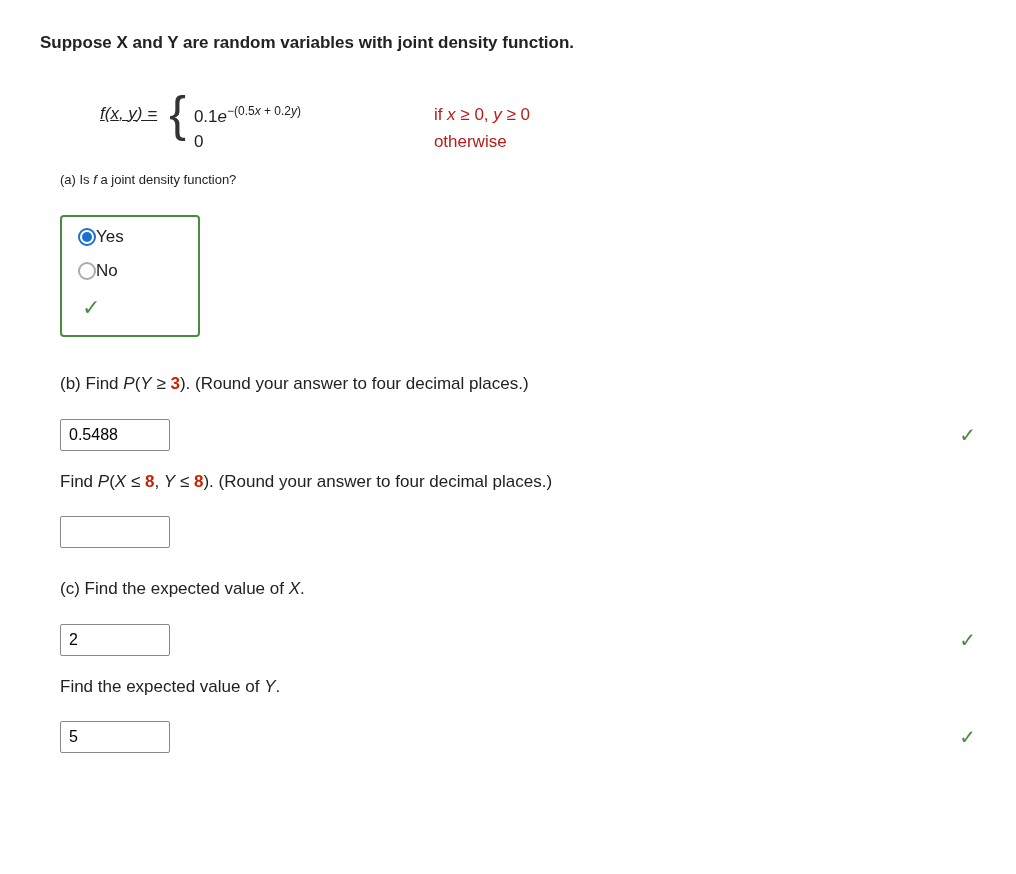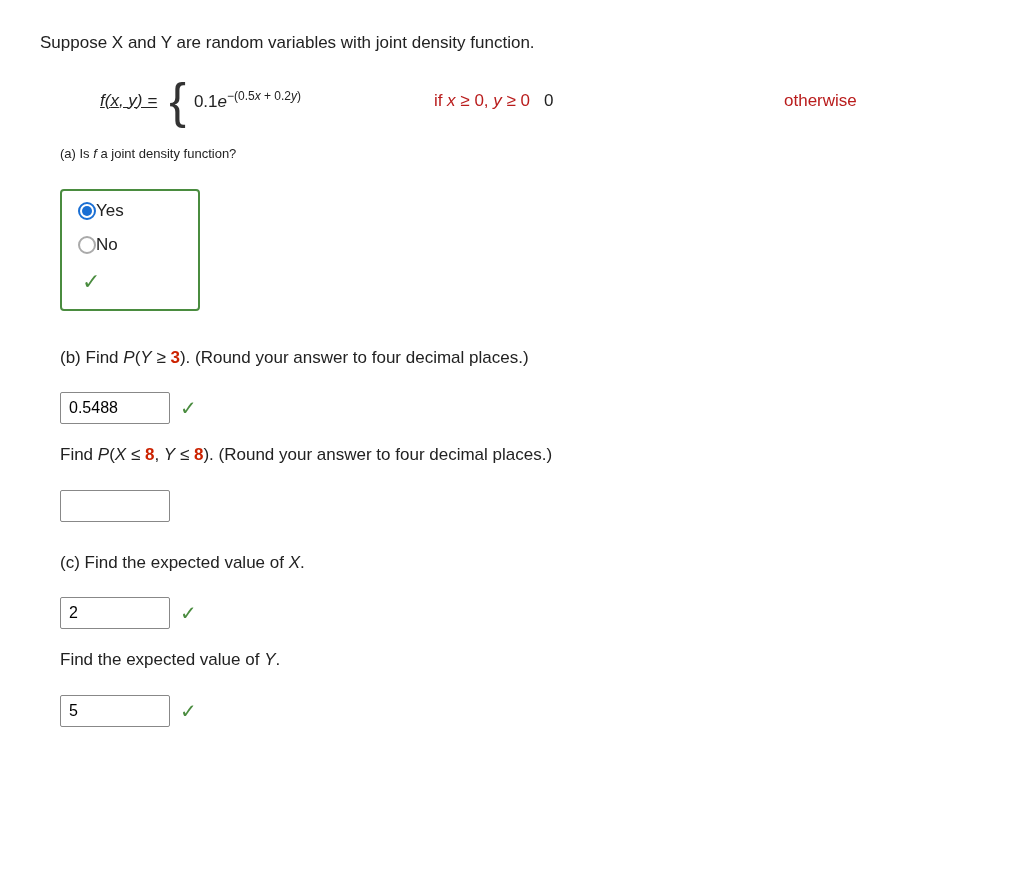--- a/index.html
+++ b/index.html
@@ -13,20 +13,21 @@
       font-size: 16px;
       color: #222;
       padding: 30px 40px;
       width: 1016px;
       min-height: 874px;
     }
     .main-question {
       font-size: 17px;
       margin-bottom: 20px;
       line-height: 1.5;
+      font-weight: bold;
     }
     .formula-block {
       display: flex;
       align-items: center;
       margin: 10px 0 20px 60px;
       font-size: 17px;
     }
     .formula-label {
       font-style: italic;
       margin-right: 12px;
@@ -34,22 +35,23 @@
     }
     .brace {
       font-size: 50px;
       font-weight: 100;
       line-height: 1;
       margin-right: 8px;
       color: #333;
     }
     .piecewise {
       display: flex;
-      flex-direction: row;
-      gap: 14px;
+      flex-direction: column;
+      gap: 6px;
+      margin-top: 28px;
     }
     .piecewise-row {
       display: flex;
       align-items: center;
       gap: 40px;
     }
     .piecewise-expr {
       min-width: 200px;
     }
     .piecewise-cond {
@@ -108,20 +110,21 @@
     }
     .checkmark-green {
       color: #4a8c3f;
       font-size: 20px;
     }
     .answer-row {
       display: flex;
       align-items: center;
       gap: 10px;
       margin-top: 22px;
+      justify-content: space-between;
     }
     .answer-input {
       border: 1px solid #888;
       border-radius: 2px;
       padding: 4px 8px;
       font-size: 16px;
       width: 110px;
       height: 32px;
     }
     .answer-input.empty {

